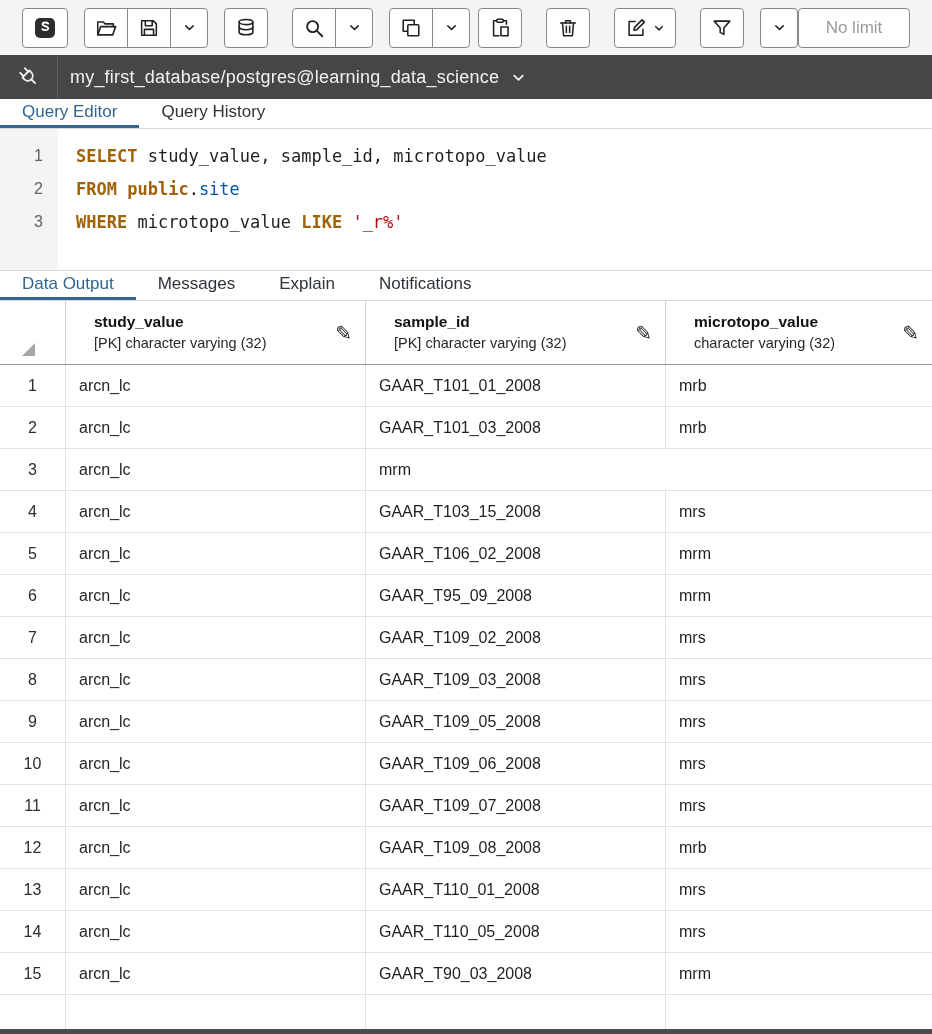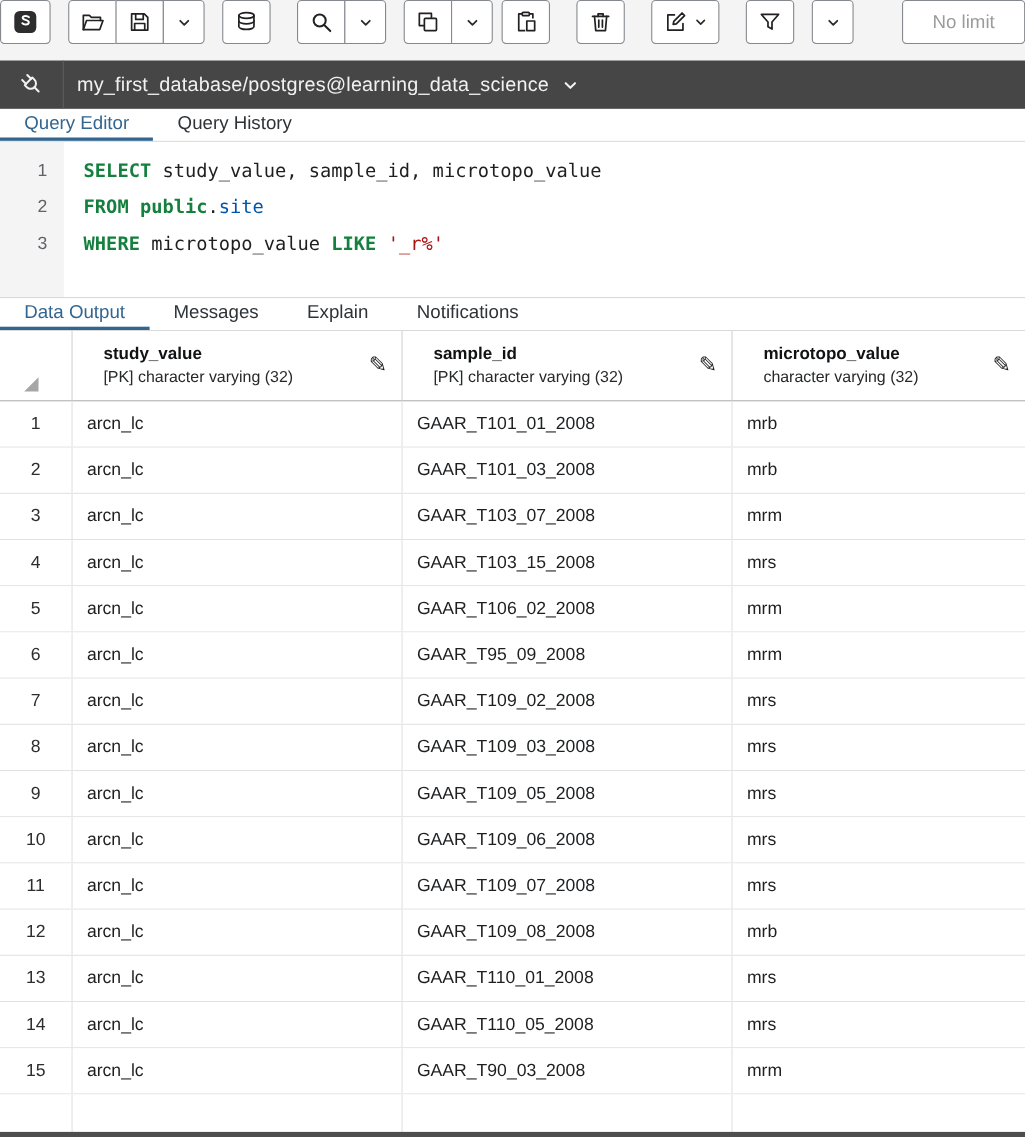--- a/index.html
+++ b/index.html
@@ -1,21 +1,21 @@
 <!DOCTYPE html>
 <html><head>
 <meta charset="utf-8">
 <style>
   *{box-sizing:border-box;margin:0;padding:0}
   html,body{width:932px;height:1034px;overflow:hidden;background:#fff;
     font-family:"Liberation Sans","DejaVu Sans",sans-serif;color:#212529}
   body{position:relative}
 
   
-  .toolbar{height:55px;background:#f4f4f4;display:flex;padding:0 0}
+  .toolbar{height:55px;background:#f4f4f4;display:flex;align-items:center;padding:0 22px}
   .tb-group{display:flex;flex:none}
   .tb-gap{width:16px;flex:none}
   .tb-gap.sm{width:8px}
   .tb-gap.lg{width:24px}
   .btn{height:40px;min-width:44px;background:#fff;border:1px solid #85898e;
     display:flex;align-items:center;justify-content:center;gap:6px;
     border-radius:4px;cursor:pointer;padding:0 10px;flex:none}
   .tb-group .btn{border-radius:0;margin-left:-1px}
   .tb-group .btn:first-child{border-top-left-radius:4px;border-bottom-left-radius:4px;margin-left:0}
   .tb-group .btn:last-child{border-top-right-radius:4px;border-bottom-right-radius:4px}
@@ -38,21 +38,21 @@
 
   
   .editor{height:142px;position:relative;background:#fff;border-bottom:1px solid #d9d9d9}
   .gutter-bg{position:absolute;left:0;top:0;bottom:0;width:58px;background:#f4f4f4}
   .lines{position:relative;padding-top:10px}
   .code-line{display:flex;height:33px;align-items:center;
     font-family:"DejaVu Sans Mono","Liberation Mono",monospace;font-size:17px}
   .line-num{width:58px;flex:none;text-align:right;padding-right:15px;color:#5f6368;
     font-size:16px;font-family:"Liberation Sans",sans-serif}
   .code-text{padding-left:18px;white-space:pre}
-  .tok-kw{color:#15803d;font-weight:bold}
+  .tok-kw{color:#a16207;font-weight:bold}
   .tok-var{color:#0055aa}
   .tok-str{color:#aa1111}
   .tok-plain{color:#1f1f1f}
 
   
   .grid-header{display:grid;grid-template-columns:65px 300px 300px 1fr;height:64px;
     border-bottom:1px solid #9a9a9a;background:#fff}
   .gh-cell{position:relative;border-left:1px solid #d2d2d2;display:flex;align-items:center;
     padding:0 40px 0 28px}
   .gh-corner{position:relative;cursor:pointer}
@@ -288,21 +288,20 @@
     </div>
     <div class="grid-row">
       <div class="grid-cell rownum">2</div>
       <div class="grid-cell">arcn_lc</div>
       <div class="grid-cell">GAAR_T101_03_2008</div>
       <div class="grid-cell">mrb</div>
     </div>
     <div class="grid-row">
       <div class="grid-cell rownum">3</div>
       <div class="grid-cell">arcn_lc</div>
-      <div class="grid-cell">GAAR_T103_07_2008</div>
       <div class="grid-cell">mrm</div>
     </div>
     <div class="grid-row">
       <div class="grid-cell rownum">4</div>
       <div class="grid-cell">arcn_lc</div>
       <div class="grid-cell">GAAR_T103_15_2008</div>
       <div class="grid-cell">mrs</div>
     </div>
     <div class="grid-row">
       <div class="grid-cell rownum">5</div>

